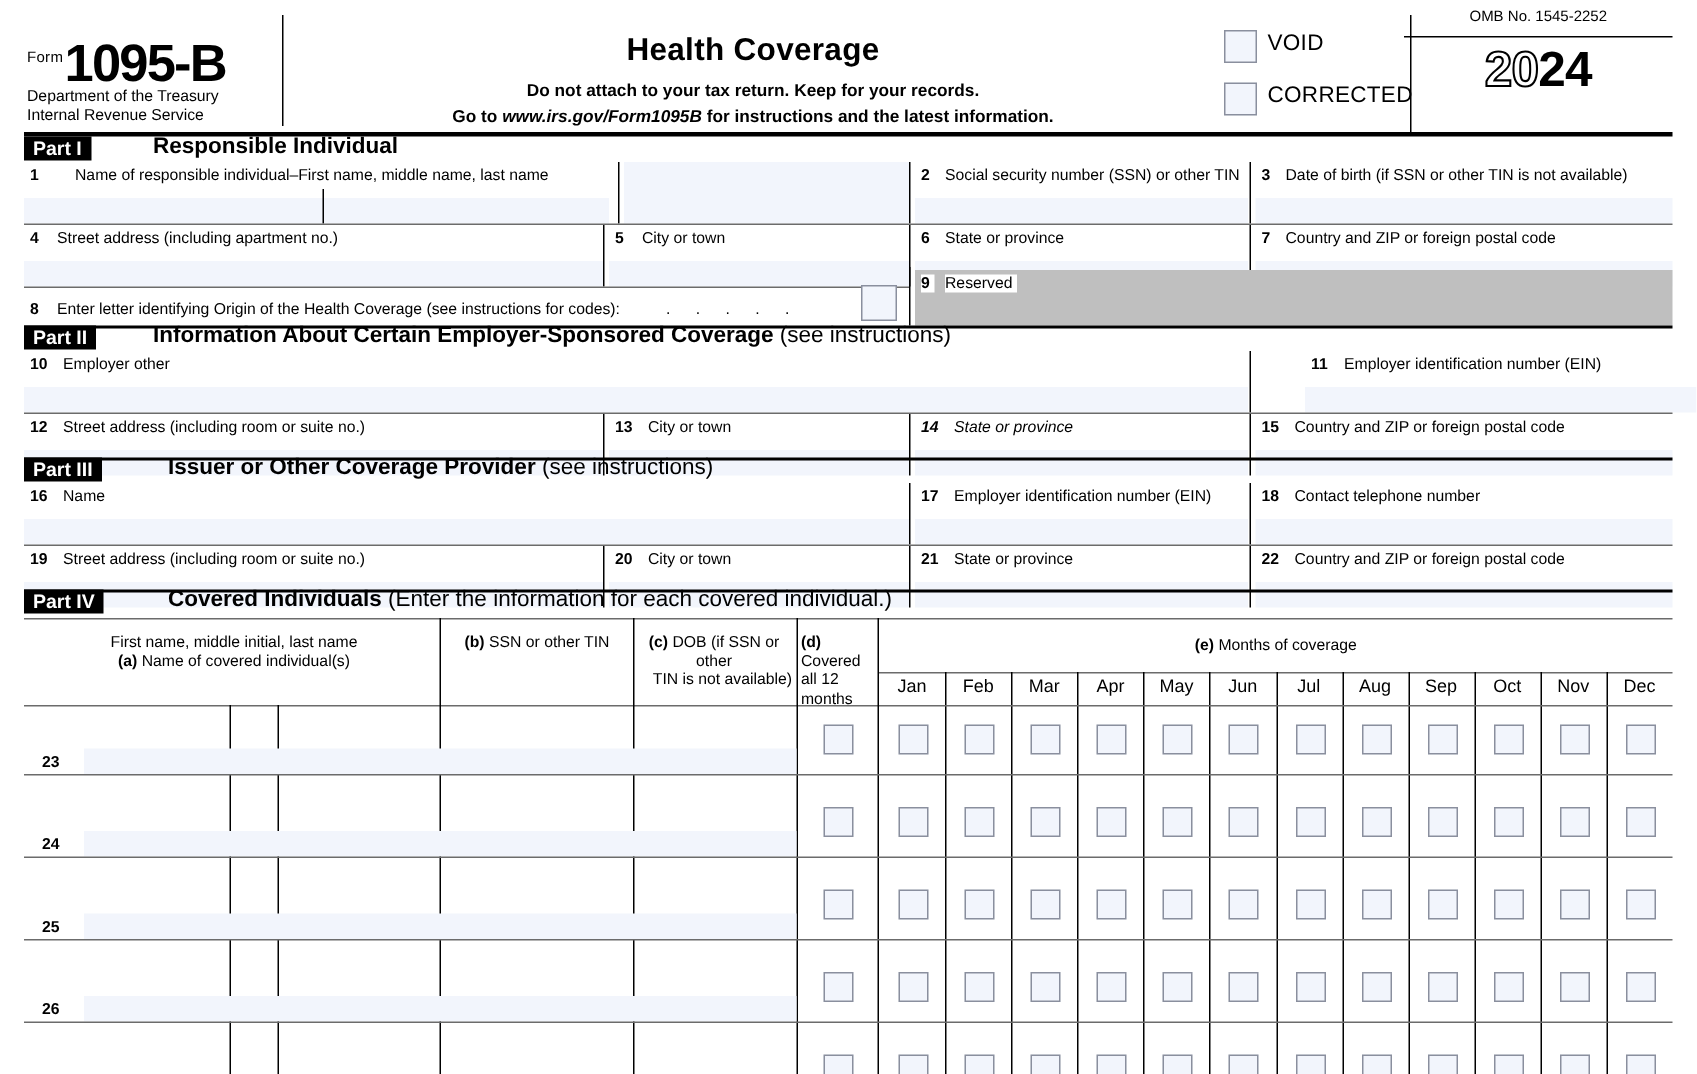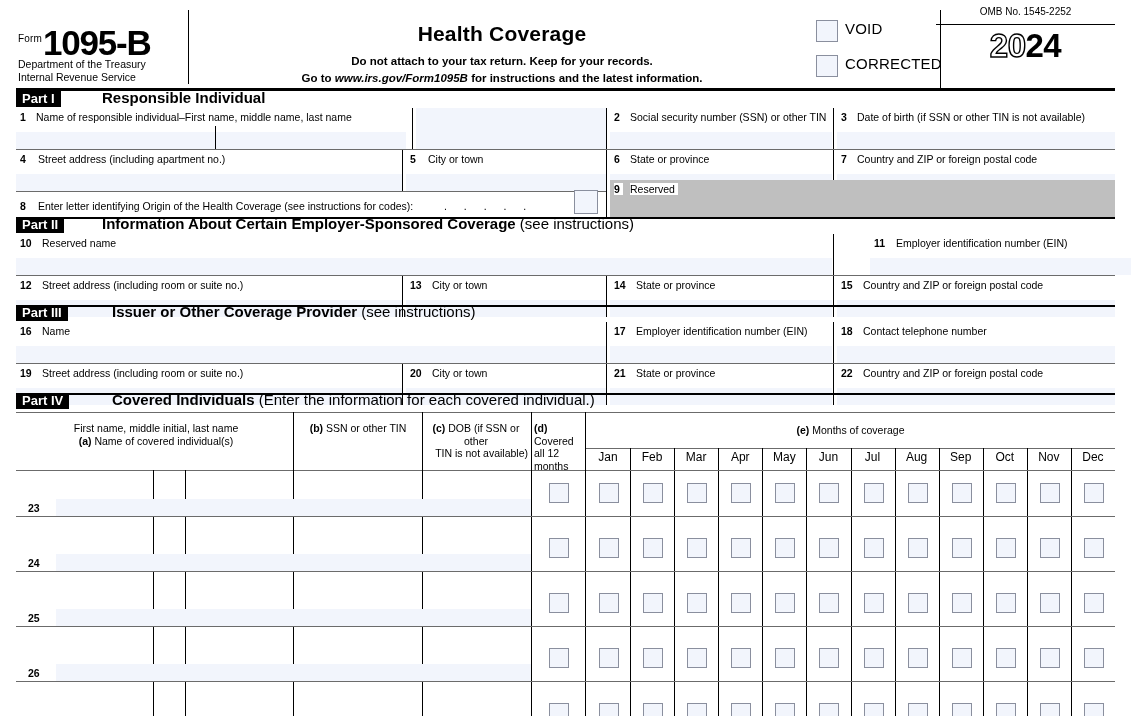--- a/index.html
+++ b/index.html
@@ -103,21 +103,21 @@
 
   <div class="thickline" style="top:88px;"></div>
 
   <div class="partbar" style="left:16px;top:91px;width:1099px;">
     <span class="parttag">Part I</span>
     <span class="parttitle" style="left:86px;">Responsible Individual</span>
   </div>
 
   <div class="cell" style="left:16px;top:108px;width:390px;height:41px;">
     <span class="num">1</span>
-    <span class="lbl" style="left:20px;">Name of responsible individual–First name, middle name, last name</span>
+    <span class="lbl" style="left:34px;">Name of responsible individual–First name, middle name, last name</span>
     <span class="inp"></span>
   </div>
   <div class="abs vline" style="left:215px;top:126px;height:23px;"></div>
   <div class="abs vline" style="left:412px;top:108px;height:41px;"></div>
   <div class="cell" style="left:416px;top:108px;width:190px;height:41px;background:#f2f5fc;"></div>
 
   <div class="abs vline" style="left:606px;top:108px;height:41px;"></div>
   <div class="cell" style="left:610px;top:108px;width:222px;height:41px;">
     <span class="num">2</span>
     <span class="lbl" style="left:20px;text-align:right;">Social security number (SSN) or other TIN</span>
@@ -170,21 +170,21 @@
   <div class="abs vline" style="left:606px;top:178px;height:39px;"></div>
 
   <div class="thickline" style="top:217px;height:2px;"></div>
   <div class="partbar" style="left:16px;top:217px;width:1099px;">
     <span class="parttag">Part II</span>
     <span class="parttitle" style="left:86px;"><span>Information About Certain Employer-Sponsored Coverage</span> <span class="norm">(see instructions)</span></span>
   </div>
 
   <div class="cell" style="left:16px;top:234px;width:816px;height:41px;">
     <span class="num">10</span>
-    <span class="lbl" style="left:26px;">Reserved name</span>
+    <span class="lbl" style="left:26px;">Employer other</span>
     <span class="inp"></span>
   </div>
   <div class="abs vline" style="left:833px;top:234px;height:41px;"></div>
   <div class="cell" style="left:870px;top:234px;width:278px;height:41px;">
     <span class="num">11</span>
     <span class="lbl" style="left:26px;">Employer identification number (EIN)</span>
     <span class="inp"></span>
   </div>
   <div class="abs" style="left:16px;top:275px;width:1099px;border-top:1px solid #6b6b6b;"></div>
 
@@ -193,21 +193,21 @@
     <span class="lbl" style="left:26px;">Street address (including room or suite no.)</span>
     <span class="inp"></span>
   </div>
   <div class="abs vline" style="left:402px;top:276px;height:41px;"></div>
   <div class="cell" style="left:406px;top:276px;width:200px;height:41px;">
     <span class="num">13</span>
     <span class="lbl" style="left:26px;">City or town</span>
     <span class="inp"></span>
   </div>
   <div class="abs vline" style="left:606px;top:276px;height:41px;"></div>
-  <div class="cell" style="left:610px;top:276px;width:222px;height:41px;">
+  <div class="cell" style="left:610px;top:276px;width:222px;height:41px;font-style:italic;">
     <span class="num">14</span>
     <span class="lbl" style="left:26px;">State or province</span>
     <span class="inp"></span>
   </div>
   <div class="abs vline" style="left:833px;top:276px;height:41px;"></div>
   <div class="cell" style="left:837px;top:276px;width:278px;height:41px;">
     <span class="num">15</span>
     <span class="lbl" style="left:26px;">Country and ZIP or foreign postal code</span>
     <span class="inp"></span>
   </div>

